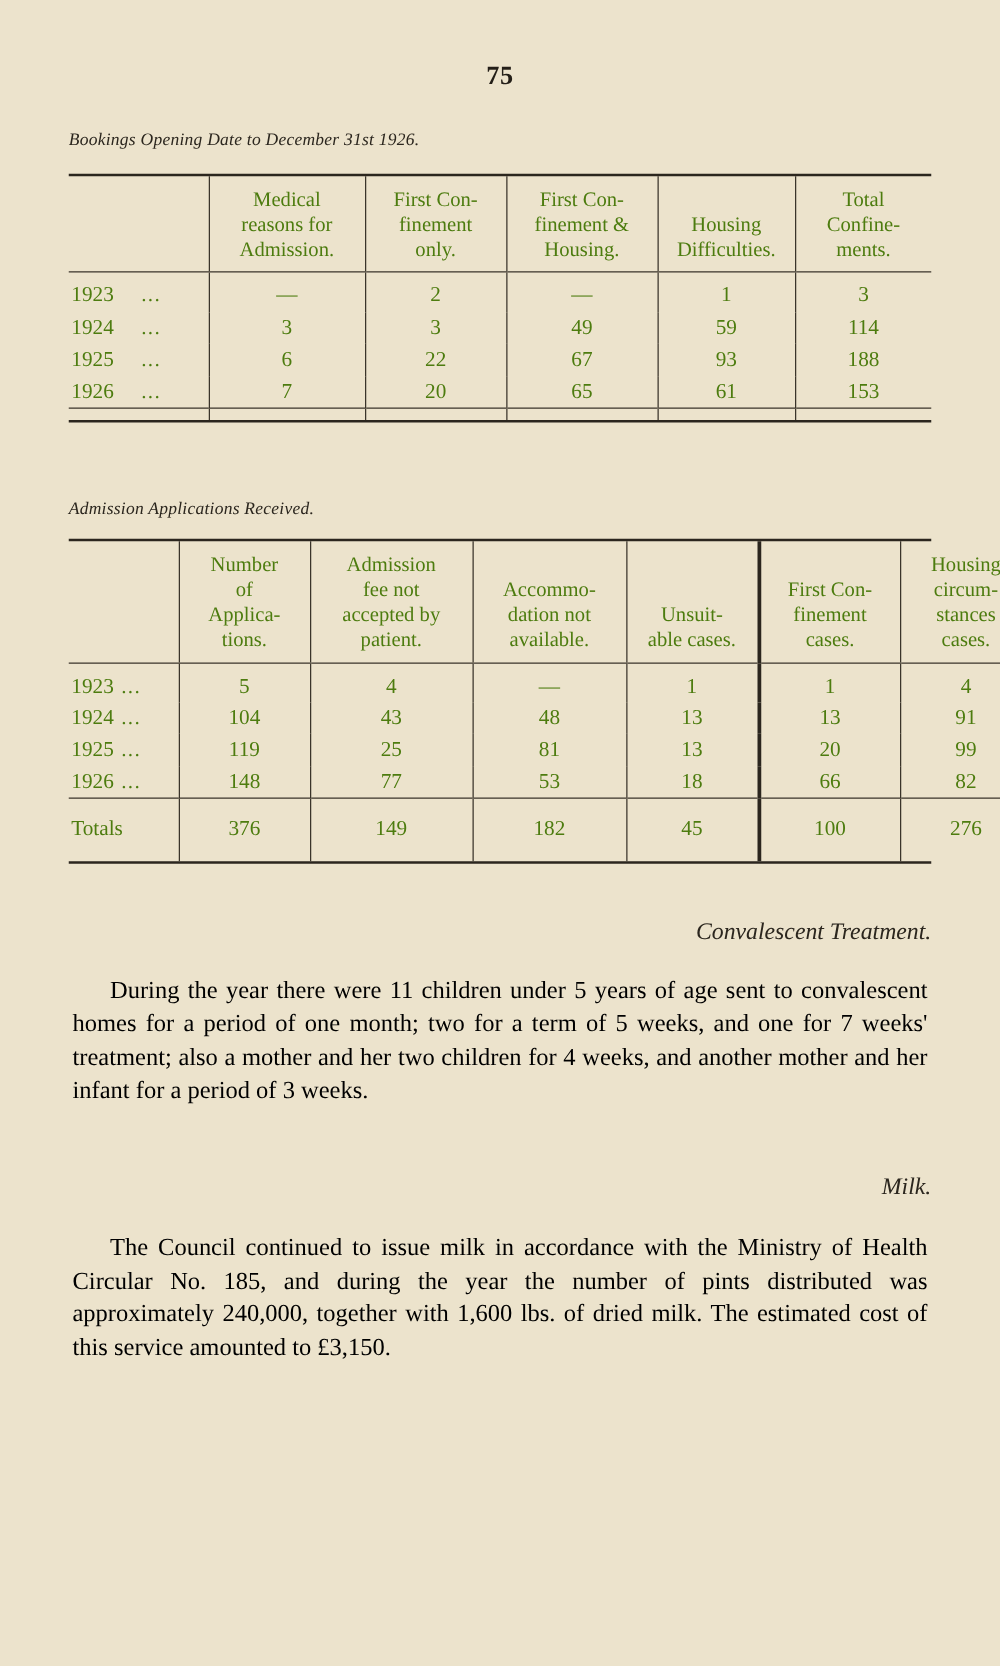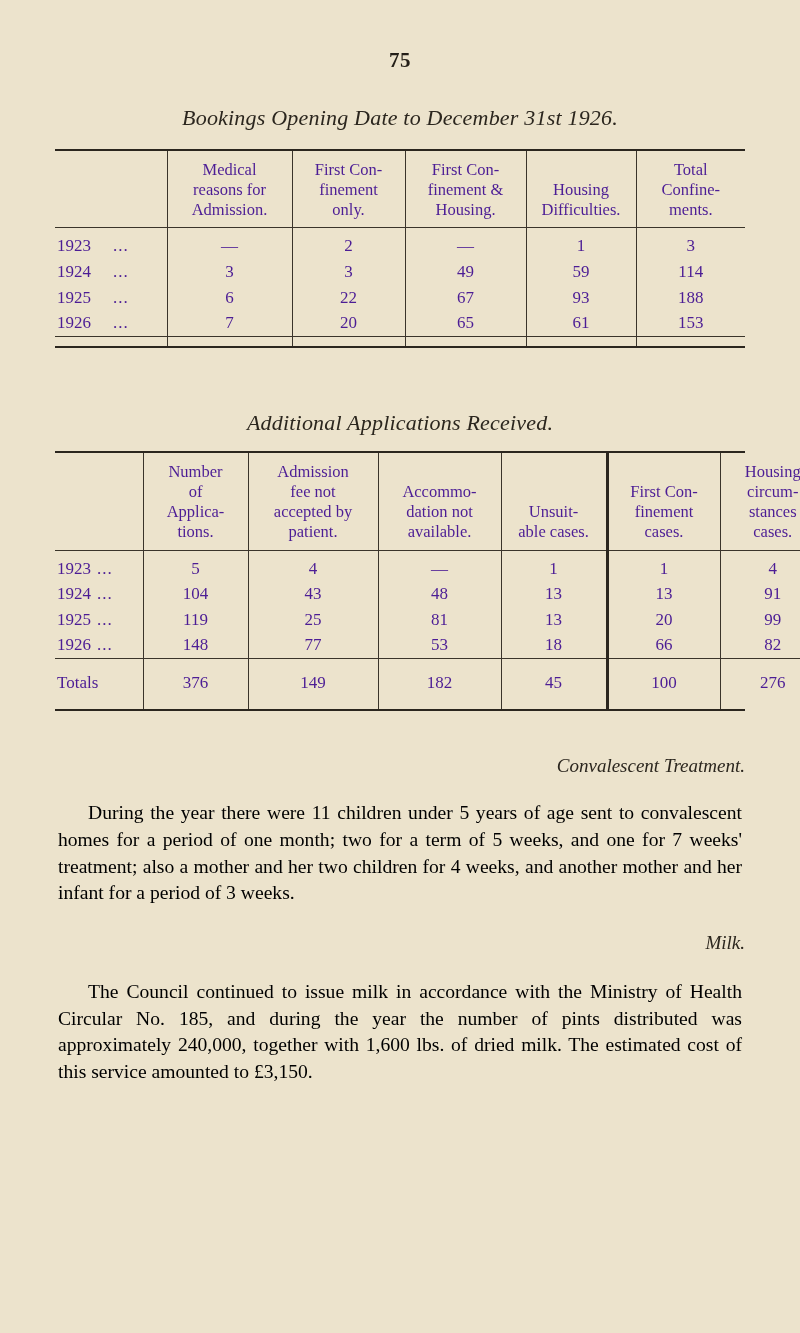--- a/index.html
+++ b/index.html
@@ -28,23 +28,22 @@
     text-align: center;
     font-size: 21px;
     font-weight: bold;
     letter-spacing: 0.5px;
     padding-top: 48px;
     color: #241f18;
   }
 
   
   .caption {
-    text-align: center;
     font-style: italic;
-    font-size: 22px;
+    font-size: 14px;
     letter-spacing: 0.2px;
     color: #2b261e;
   }
   .caption-t1 { margin-top: 32px; }
   .caption-t2 { margin-top: 0; }
 
   .heading {
     text-align: right;
     font-style: italic;
     font-size: 19px;
@@ -52,21 +51,21 @@
   }
 
   
   .tbl-wrap { position: relative; }
 
   table.data {
     border-collapse: collapse;
     width: 690px;
     margin: 0 auto;
     font-size: 16.5px;
-    color: #4c1d95;
+    color: #4d7c0f;
     table-layout: fixed;
   }
   table.data td, table.data th {
     padding: 0;
     font-weight: normal;
     vertical-align: bottom;
   }
 
   
   .rule-heavy {
@@ -135,21 +134,21 @@
     margin: 0 auto;
     width: 684px;
     color: #000000;
     hyphens: none;
   }
   .body-text + .body-text { margin-top: 0; }
   .indent { text-indent: 30px; }
 
   .sec-conval { margin-top: 44px; }
   .p-conval   { margin-top: 23px; }
-  .sec-milk   { margin-top: 25px; font-family: Liberation Serif, serif; }
+  .sec-milk   { margin-top: 52px; font-family: Liberation Serif, serif; }
   .p-milk     { margin-top: 25px; }
   .p-last     { margin-top: 16px; }
 </style>
 </head>
 <body>
 
 <div class="page">
 
   <div class="page-number">75</div>
 
@@ -235,21 +234,21 @@
           <td class="vl"></td>
           <td class="vl"></td>
           <td class="vl"></td>
         </tr>
 
       </tbody>
     </table>
     <div class="rule-heavy rule-bottom"></div>
   </div>
 
-  <div class="caption caption-t2" style="margin-top:62px;">Additional Applications Received.</div>
+  <div class="caption caption-t2" style="margin-top:62px;">Admission Applications Received.</div>
 
   <div class="tbl-wrap">
     <div class="rule-heavy top-t2"></div>
     <table class="data">
       <colgroup>
         <col style="width:88px">
         <col style="width:105px">
         <col style="width:130px">
         <col style="width:123px">
         <col style="width:106px">

